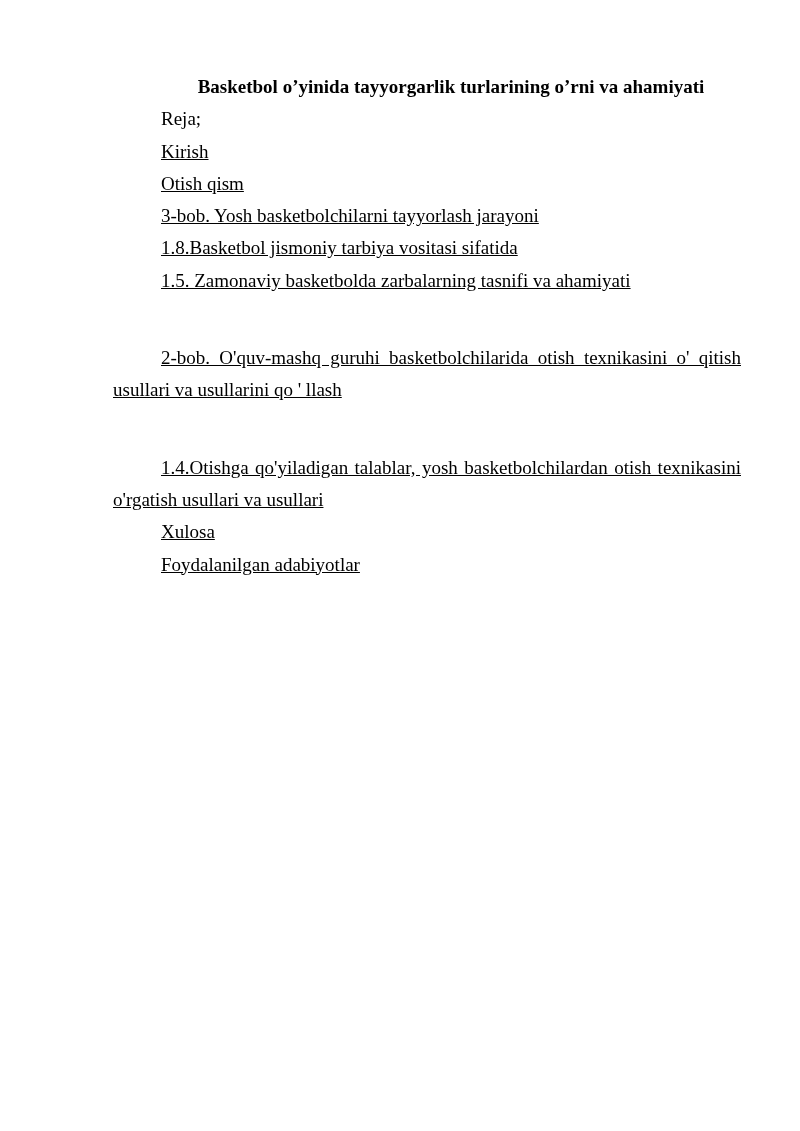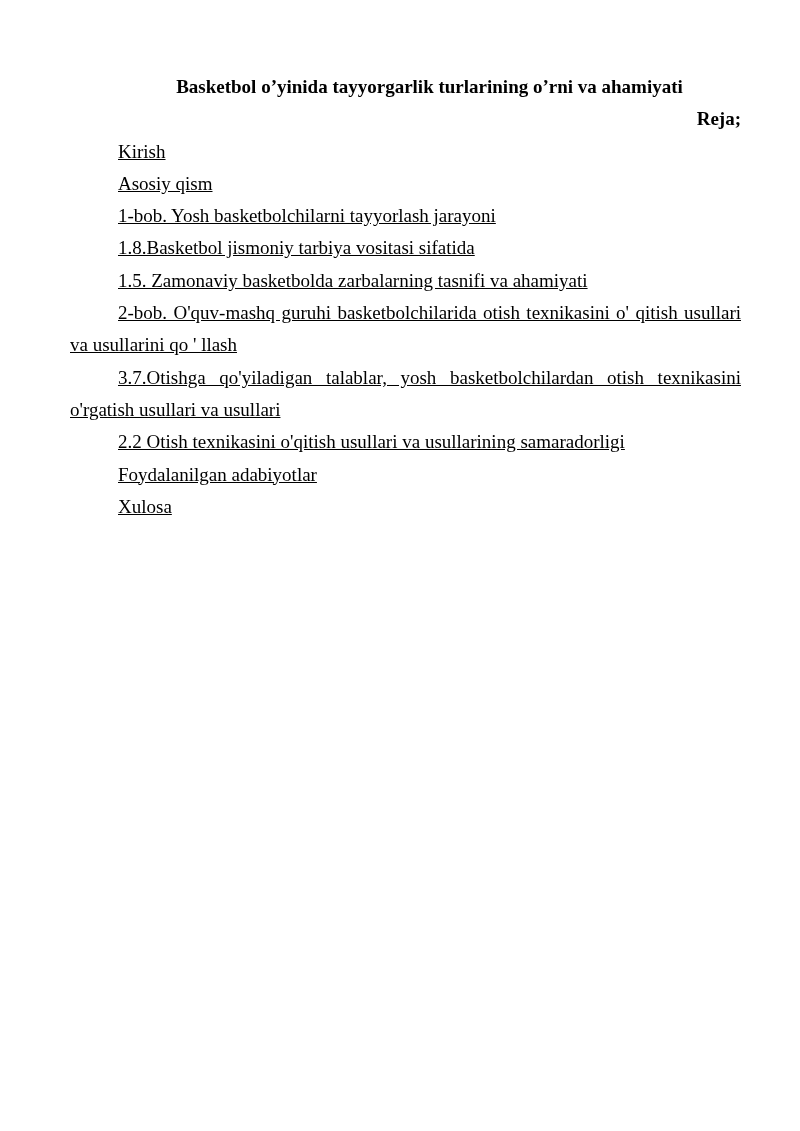--- a/index.html
+++ b/index.html
@@ -12,57 +12,57 @@
     width: 800px;
     height: 1131px;
     background: #ffffff;
     color: #000000;
     font-family: "Liberation Serif", "DejaVu Serif", serif;
     overflow: hidden;
     box-sizing: border-box;
   }
   .content {
     box-sizing: border-box;
-    padding: 71px 59px 0 70px;
+    padding: 71px 59px 0 113px;
     font-size: 19px;
     line-height: 32.3px;
   }
   .content p {
     margin: 0;
     padding: 0;
   }
   .doc-title {
     text-align: center;
     font-weight: bold;
     text-indent: 48px;
   }
   .doc-subtitle {
-    text-align: right;
-    font-weight: bold;
+    text-align: left;
+    font-weight: normal;
     text-indent: 48px;
   }
   .para {
     text-indent: 48px;
     text-decoration: underline;
   }
   .para.justify {
     text-align: justify;
+    margin-top: 45px;
   }
 </style>
 </head>
 <body>
 
 <div class="page">
   <div class="content">
     <p class="doc-title">Basketbol o’yinida tayyorgarlik turlarining o’rni va ahamiyati</p>
     <p class="doc-subtitle">Reja;</p>
     <p class="para">Kirish</p>
-    <p class="para">Asosiy qism</p>
-    <p class="para">1-bob. Yosh basketbolchilarni tayyorlash jarayoni</p>
+    <p class="para">Otish qism</p>
+    <p class="para">3-bob. Yosh basketbolchilarni tayyorlash jarayoni</p>
     <p class="para">1.8.Basketbol jismoniy tarbiya vositasi sifatida</p>
     <p class="para">1.5. Zamonaviy basketbolda zarbalarning tasnifi va ahamiyati</p>
     <p class="para justify">2-bob. O'quv-mashq guruhi basketbolchilarida otish texnikasini o' qitish usullari va usullarini qo ' llash</p>
-    <p class="para justify">3.7.Otishga qo'yiladigan talablar, yosh basketbolchilardan otish texnikasini o'rgatish usullari va usullari</p>
-    <p class="para">2.2 Otish texnikasini o'qitish usullari va usullarining samaradorligi</p>
+    <p class="para justify">1.4.Otishga qo'yiladigan talablar, yosh basketbolchilardan otish texnikasini o'rgatish usullari va usullari</p>
+    <p class="para">Xulosa</p>
     <p class="para">Foydalanilgan adabiyotlar</p>
-    <p class="para">Xulosa</p>
   </div>
 </div>
 
 </body></html>

